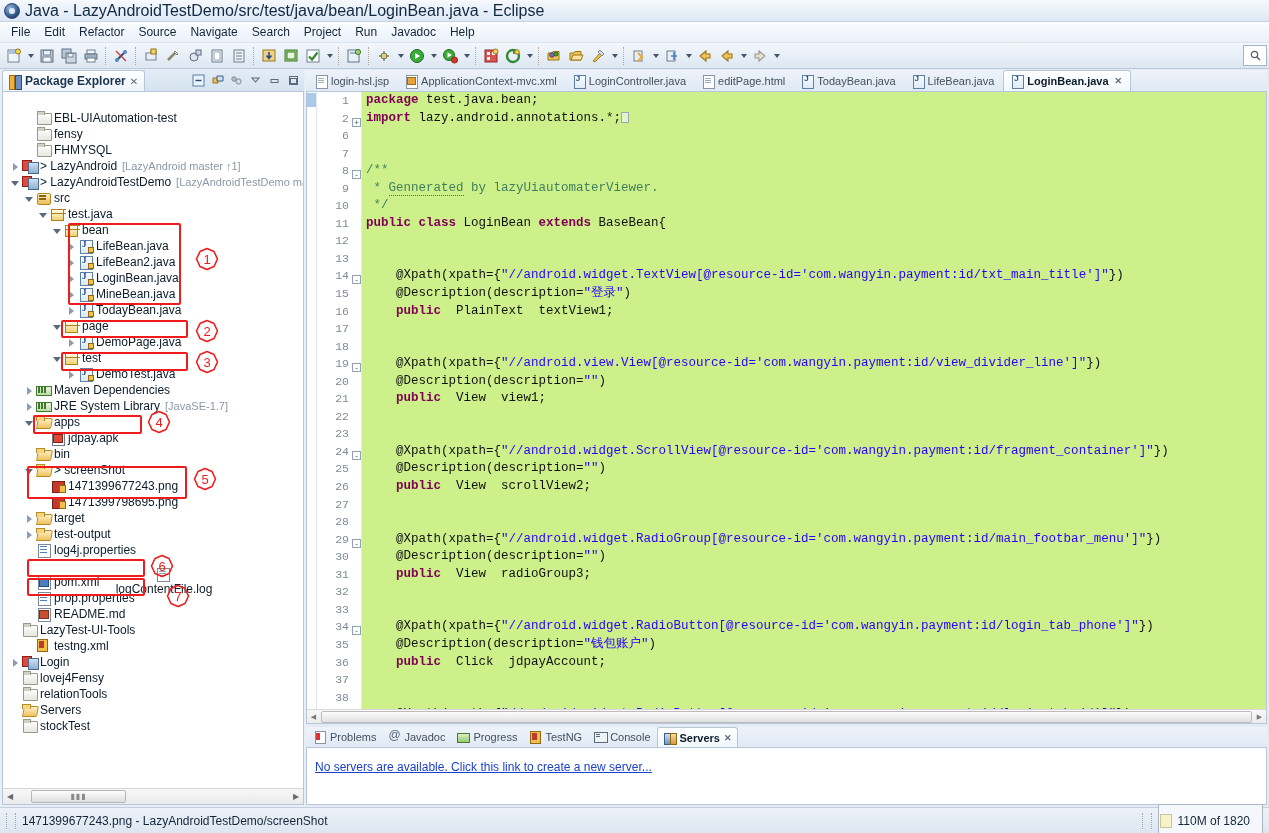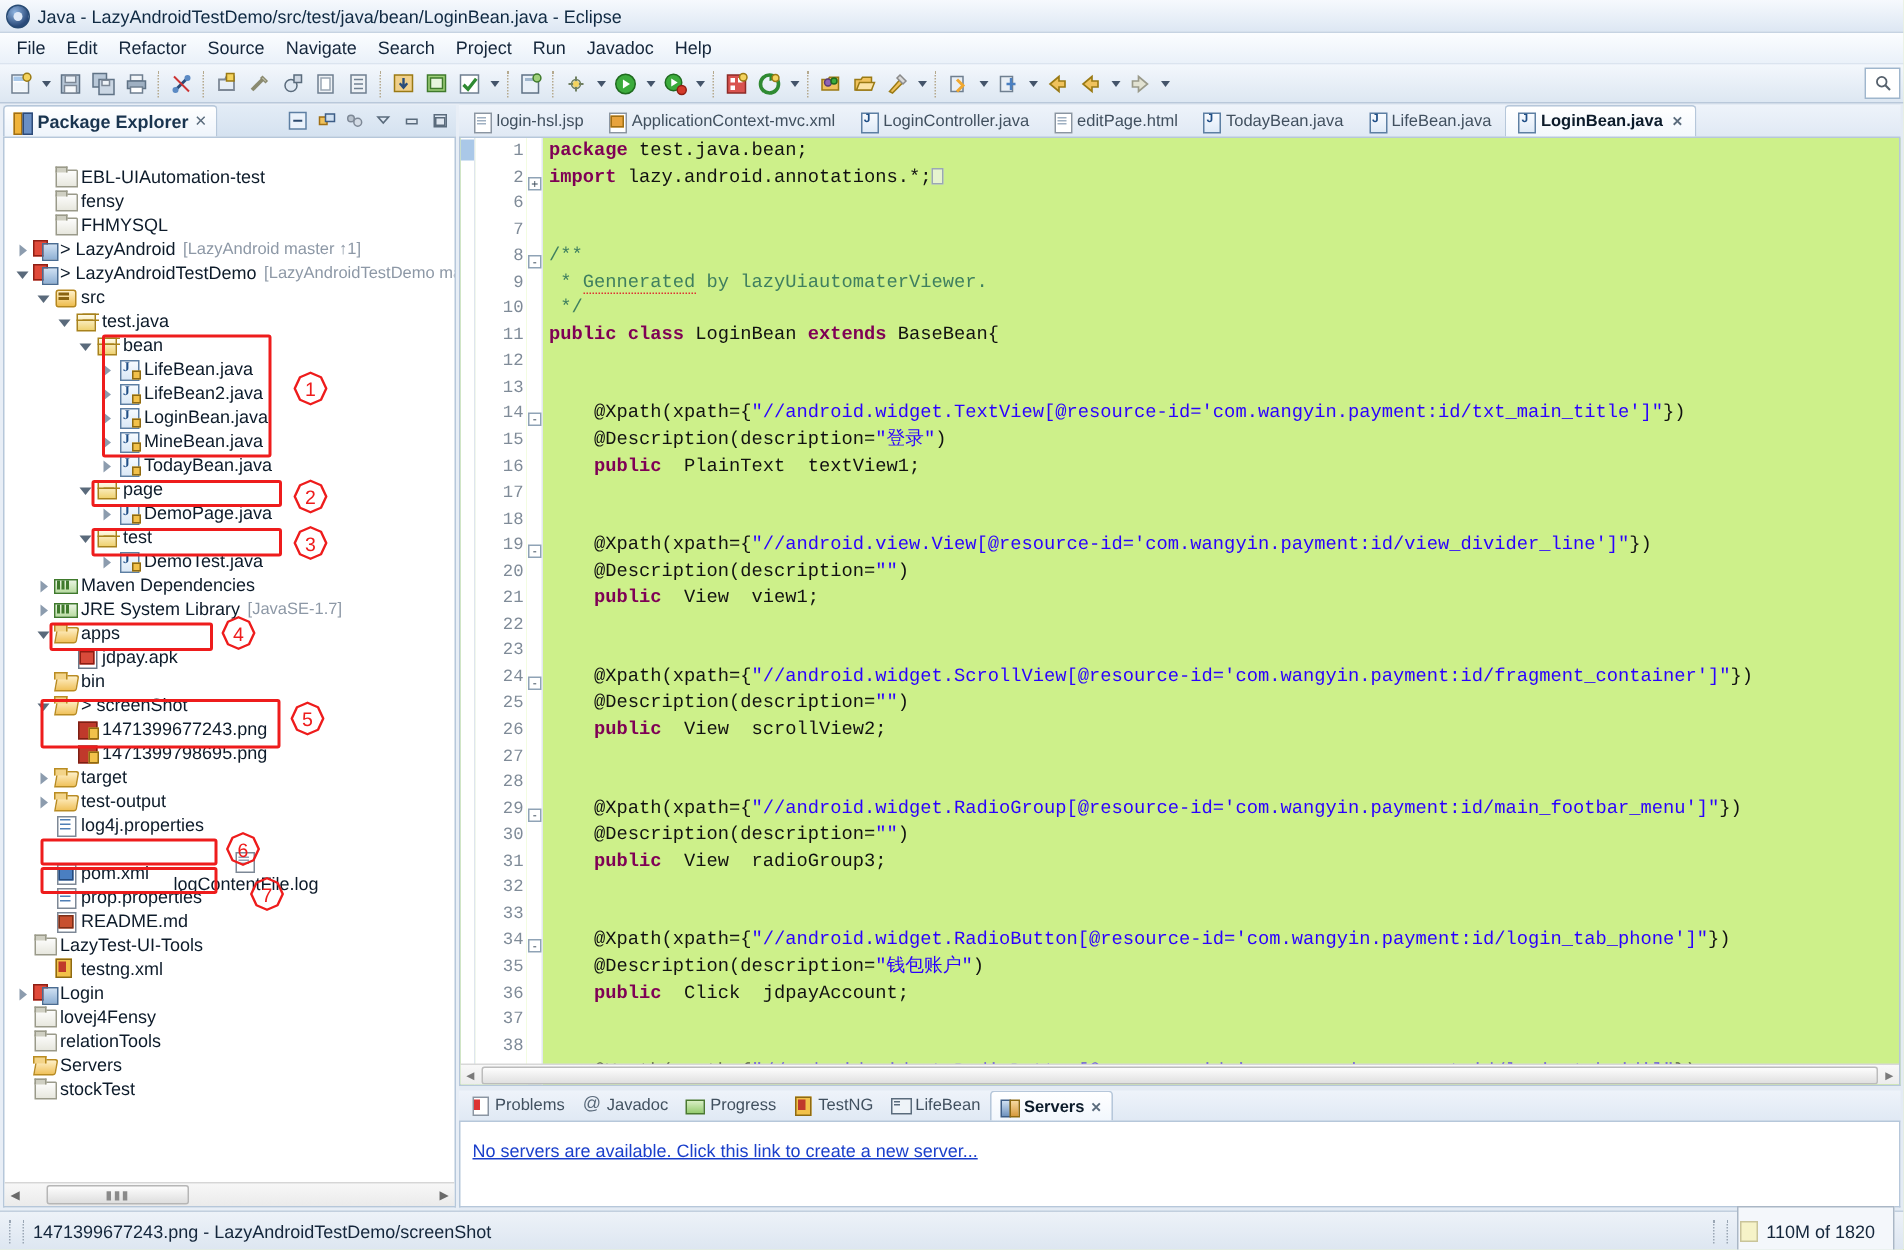--- a/index.html
+++ b/index.html
@@ -31,21 +31,21 @@
     border-radius: 50%;
     background: radial-gradient(circle at 35% 30%, #8fb4e0, #2a4a7a 70%);
     border: 1px solid #274a73;
     position: relative;
   }
   .title-icon::after {
     content: ""; position: absolute; left: 4px; top: 4px;
     width: 6px; height: 6px; border-radius: 50%;
     background: #dfe9f7;
   }
-  .title-text { font-size: 12px; color: #102a43; }
+  .title-text { font-size: 16px; color: #102a43; }
 
   
   .menubar {
     height: 21px; flex: 0 0 21px;
     display: flex; align-items: center;
     background: linear-gradient(#fbfdff, #eaf1f9);
     border-bottom: 1px solid #dbe4ef;
     padding-left: 4px;
   }
   .menu-item {
@@ -1207,21 +1207,21 @@
             <div class="btab">
               <span class="bic ic-progress"></span>
               <span>Progress</span>
             </div>
             <div class="btab">
               <span class="bic ic-testng"></span>
               <span>TestNG</span>
             </div>
             <div class="btab">
               <span class="bic ic-console"></span>
-              <span>LifeBean</span>
+              <span>Console</span>
             </div>
             <div class="btab active">
               <span class="bic ic-servers"></span>
               <span>Servers</span>
               <span class="close" style="font-size: 9px; color: rgb(90, 107, 124);">✕</span>
             </div>
           </div>
         <div class="bottom-body">
           <span class="link">No servers are available. Click this link to create a new server...</span>
         </div>

